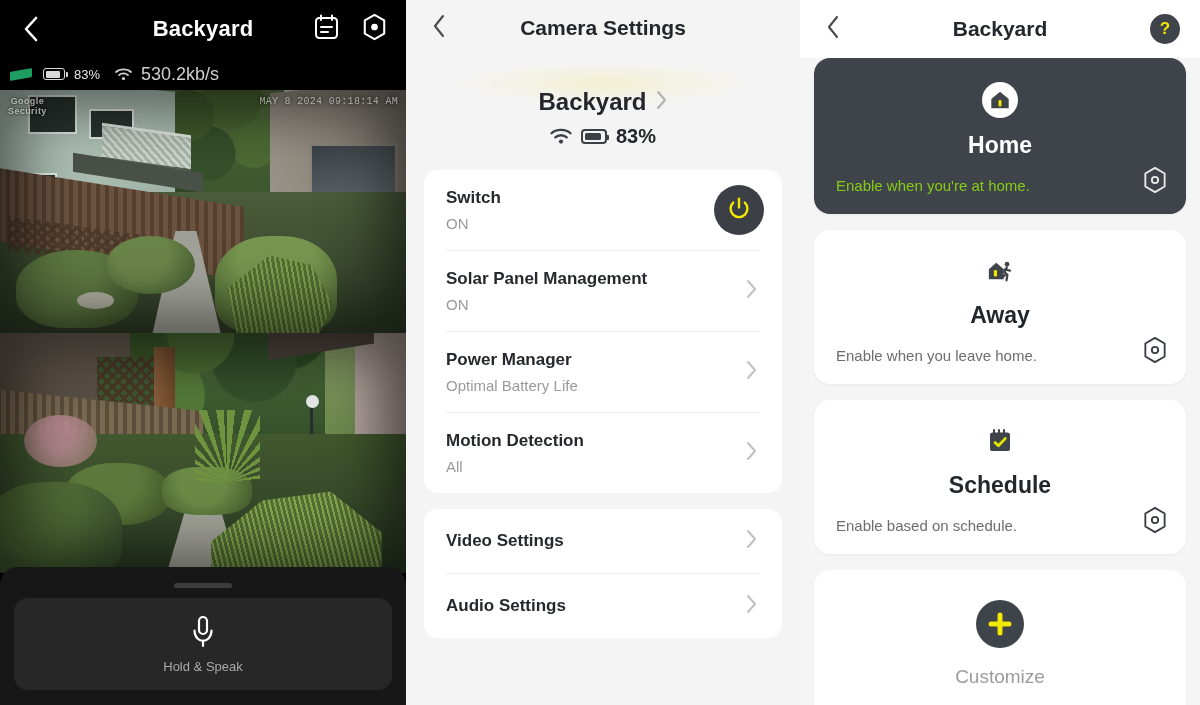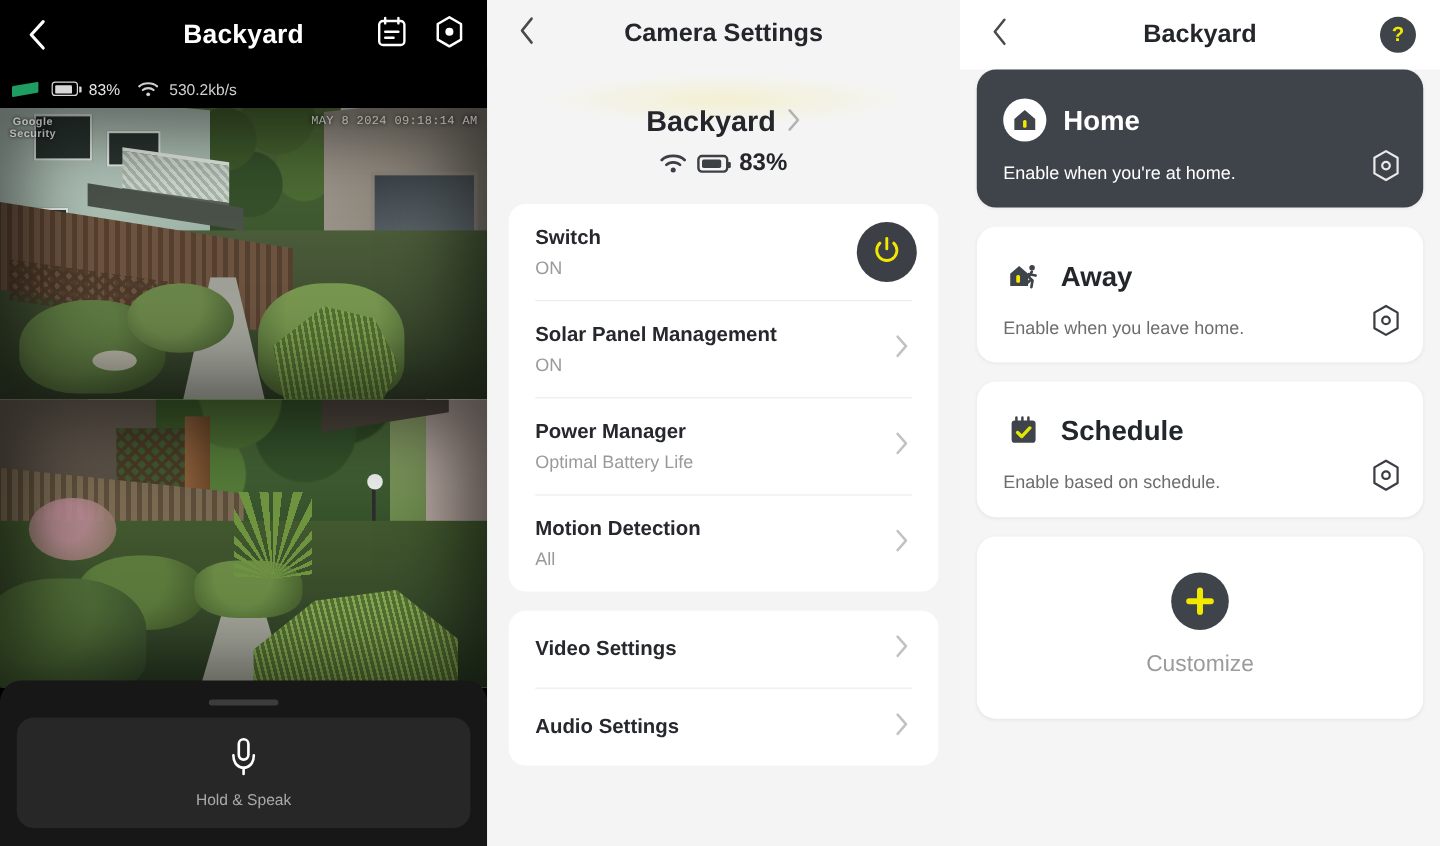--- a/index.html
+++ b/index.html
@@ -59,21 +59,21 @@
   .batt-icon::after {
     content: ""; position: absolute; right: -4px; top: 3px;
     width: 2.5px; height: 5px; background: #d8d8d8;
     border-radius: 0 1px 1px 0;
   }
   .batt-icon .fill {
     position: absolute; left: 1.5px; top: 1.5px; bottom: 1.5px;
     width: 70%; background: #d8d8d8; border-radius: 1px;
   }
   .pct-text { font-size: 13px; color: #e6e6e6; }
-  .rate-text { font-size: 13px; color: #cfcfcf; }
+  .rate-text { font-size: 18px; color: #cfcfcf; }
 
   
   .video-wrap { position: relative; width: 406px; }
   .video-a { height: 243px; position: relative; overflow: hidden; }
   .video-b { height: 240px; position: relative; overflow: hidden; }
 
   .scene { position: absolute; inset: 0; }
 
   
   .a-sky {
@@ -389,25 +389,25 @@
     justify-content: center; color: #f2e800; font-size: 17px;
     font-weight: bold; cursor: pointer;
   }
   .mode-card {
     margin: 0 14px 16px; border-radius: 16px;
     padding: 24px 22px 20px; position: relative;
     background: #fff; cursor: pointer;
     box-shadow: 0 1px 3px rgba(0,0,0,.05);
   }
   .mode-card.active { background: #3f434a; }
-  .mode-head { display: flex; align-items: center; gap: 14px; }
+  .mode-head { display: flex; align-items: center; gap: 14px; flex-direction: column; }
   .mode-title { font-size: 23px; font-weight: bold; color: #23262b; }
   .mode-card.active .mode-title { color: #ffffff; }
   .mode-desc { margin-top: 18px; font-size: 15px; color: #6d6d6d; }
-  .mode-card.active .mode-desc { color: #ffffff; }
+  .mode-card.active .mode-desc { color: #84cc16; }
   .mode-gear {
     position: absolute; right: 18px; bottom: 16px; cursor: pointer;
   }
   .icon-badge-white {
     width: 36px; height: 36px; border-radius: 50%;
     background: #fff; display: flex; align-items: center; justify-content: center;
   }
   .icon-badge-plain {
     width: 34px; height: 34px; display: flex;
     align-items: center; justify-content: center;

